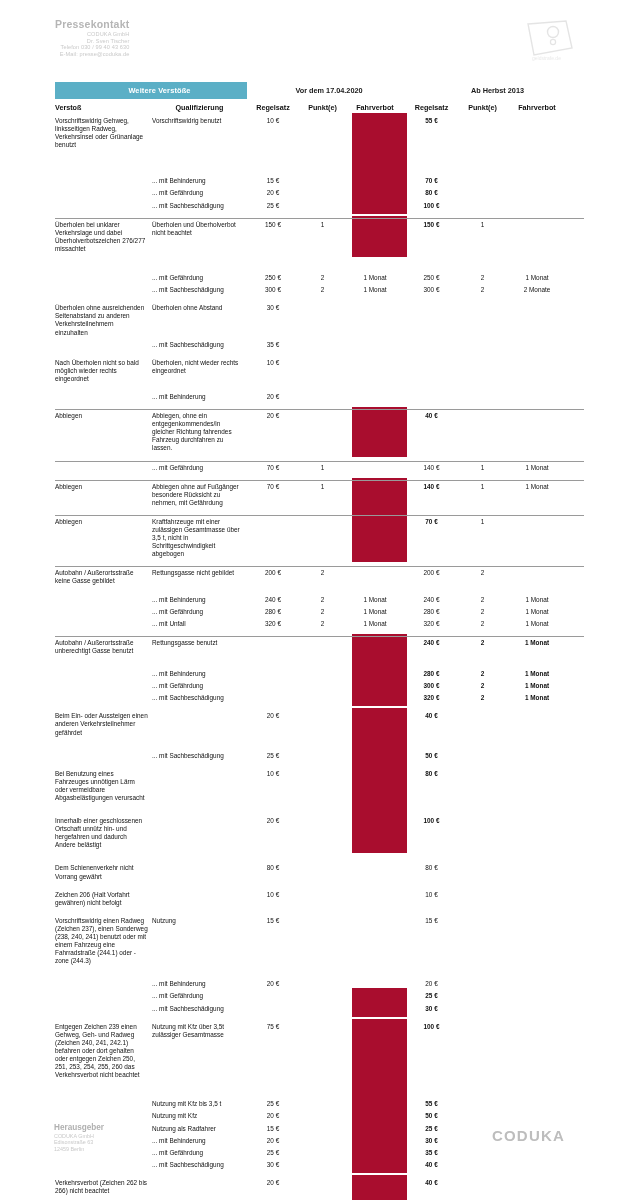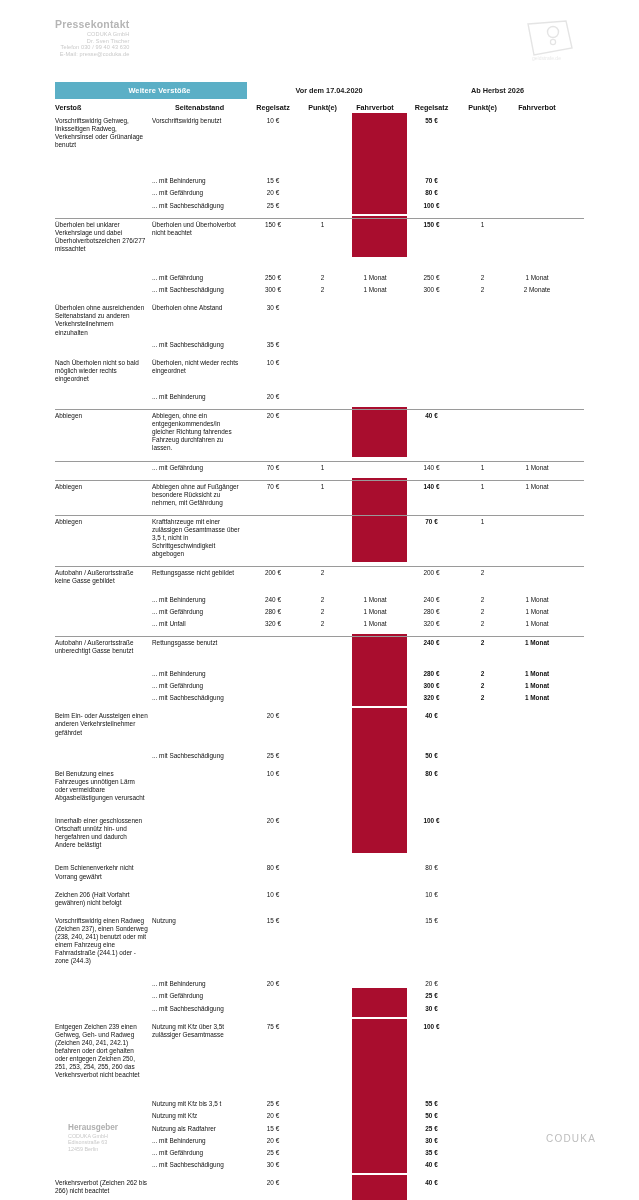--- a/index.html
+++ b/index.html
@@ -76,26 +76,26 @@
   .red-text { color:#a90d2e; font-weight:bold; }
 
   .sep { border-top:1px solid #9a9a9a; }
 
   .spacer { height:6px; }
   .spacer.s2 { height:11px; }
   .spacer.s3 { height:17px; }
   .spacer.s4 { height:24px; }
 
   
-  .footer { position:absolute; left:68px; bottom:48px; }
+  .footer { position:absolute; left:54px; bottom:48px; }
   .foot-title { font-size:8.2px; font-weight:bold; color:#b0b0b0; line-height:10px; }
   .foot-line { font-size:5.4px; color:#c9c9c9; line-height:6.4px; }
   .foot-logo {
-    position:absolute; right:43px; bottom:56px;
-    font-size:10px; letter-spacing:1.2px; color:#bdbdbd; font-weight:400;
+    position:absolute; right:74px; bottom:56px;
+    font-size:15px; letter-spacing:1.2px; color:#bdbdbd; font-weight:700;
   }
 </style>
 </head>
 <body>
 
 <div class="press-header">
   <div class="press-title">Pressekontakt</div>
   <div class="press-line">CODUKA GmbH</div>
   <div class="press-line">Dr. Sven Tischer</div>
   <div class="press-line">Telefon 030 / 99 40 43 630</div>
@@ -109,26 +109,26 @@
     <circle cx="33" cy="24" r="2.6" fill="none" stroke="#cfcfcf" stroke-width="1.2"></circle>
     <text x="12" y="42" font-size="5" fill="#d6d6d6" font-family="'Liberation Sans',sans-serif">geldstrafe.de</text>
   </svg>
 </div>
 
 <div class="sheet">
 
   <div class="bandrow">
     <div class="band-teal">Weitere Verstöße</div>
     <div class="band-old">Vor dem 17.04.2020</div>
-    <div class="band-new">Ab Herbst 2026</div>
+    <div class="band-new">Ab Herbst 2013</div>
   </div>
 
   <div class="colheads">
     <div class="c-verstoss">Verstoß</div>
-    <div class="c-qual">Seitenabstand</div>
+    <div class="c-qual">Qualifizierung</div>
     <div class="c-reg1">Regelsatz</div>
     <div class="c-pkt1">Punkt(e)</div>
     <div class="c-fv1">Fahrverbot</div>
     <div class="c-reg2">Regelsatz</div>
     <div class="c-pkt2">Punkt(e)</div>
     <div class="c-fv2">Fahrverbot</div>
   </div>
 
   <div class="tbody" id="tbody">
     <div class="redbars" id="redbars">

